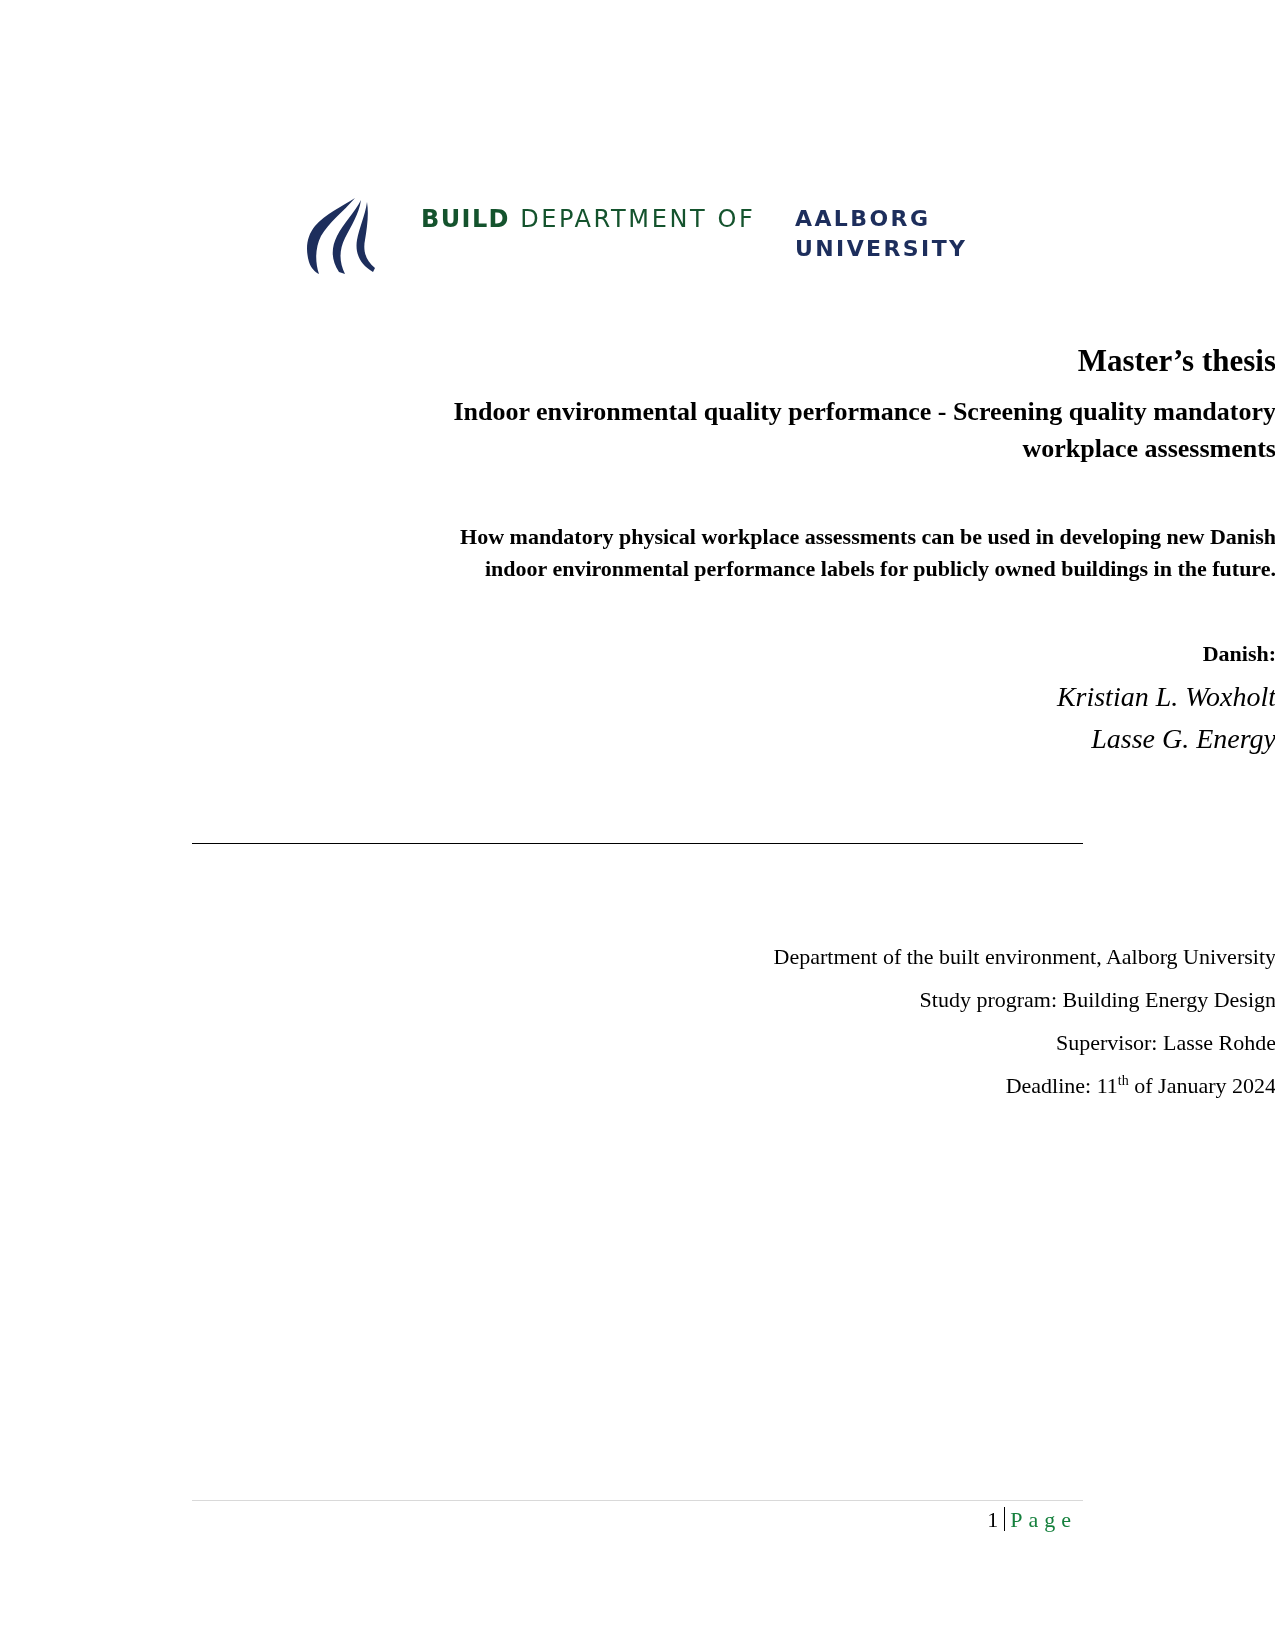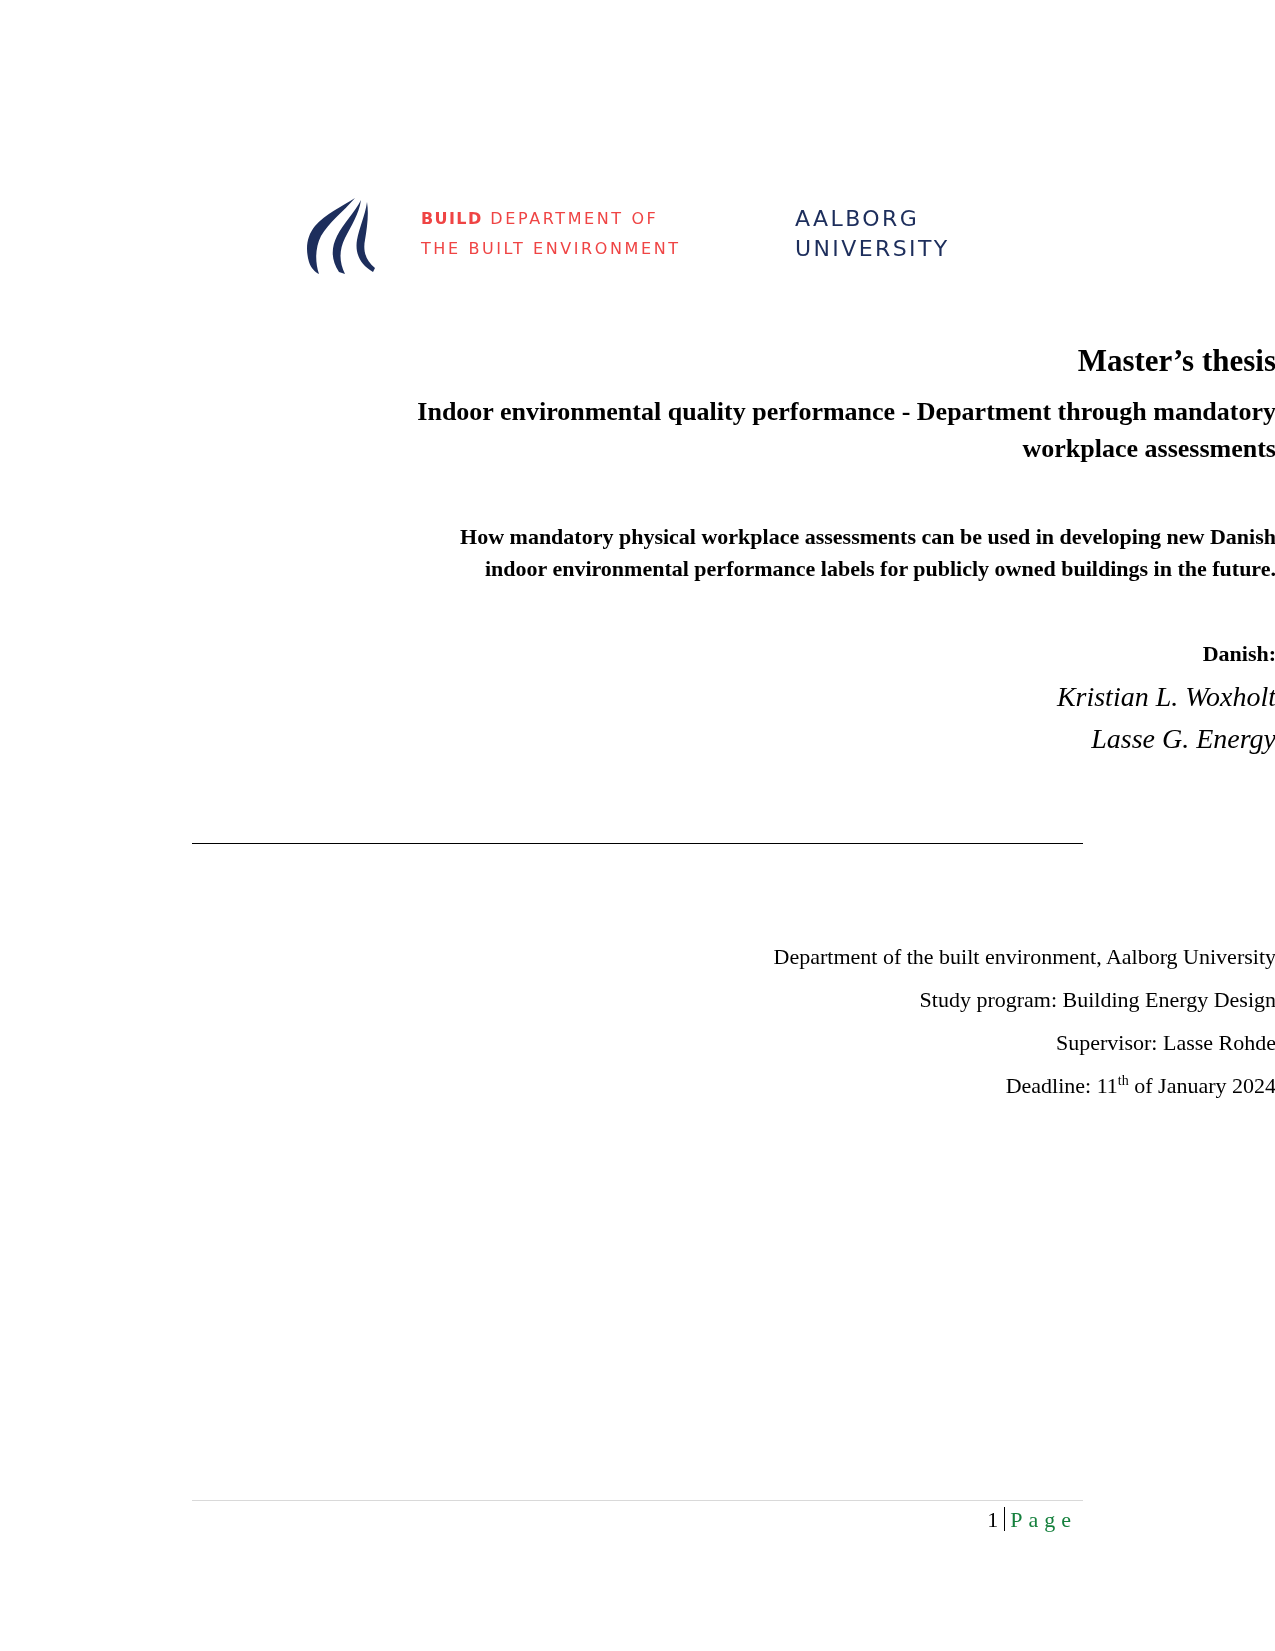--- a/index.html
+++ b/index.html
@@ -36,36 +36,36 @@
     left: 0;
     top: 0;
     width: 72px;
     height: 78px;
   }
   #logo .dept {
     position: absolute;
     left: 118px;
     top: 8px;
     font-family: "DejaVu Sans", "Liberation Sans", sans-serif;
-    font-size: 16px;
+    font-size: 24px;
     line-height: 30px;
     letter-spacing: 2.6px;
-    color: #ef4444;
+    color: #14532d;
     white-space: nowrap;
   }
   #logo .dept b { font-weight: 700; letter-spacing: 1.4px; }
   #logo .dept .thin { font-weight: 400; }
   #logo .uni {
     position: absolute;
     left: 492px;
     top: 8px;
     font-family: "DejaVu Sans", "Liberation Sans", sans-serif;
     font-size: 22px;
     line-height: 30px;
-    font-weight: 400;
+    font-weight: 700;
     letter-spacing: 2.4px;
     color: #1d2e5c;
     white-space: nowrap;
   }
 
   .title {
     top: 342px;
     font-size: 31px;
     font-weight: 700;
     line-height: 38px;
@@ -143,31 +143,30 @@
 <body>
 
 <div id="logo">
   <svg class="mark" viewBox="0 0 72 78" xmlns="http://www.w3.org/2000/svg">
     <path fill="#1d2e5c" d="M52 2 C40 10 22 18 12 30 C4 40 2 52 6 66 C8 72 12 76 16 78 C12 66 12 52 18 40 C26 26 40 16 52 2 Z"></path>
     <path fill="#1d2e5c" d="M58 4 C52 16 40 28 34 40 C28 52 28 64 36 76 L42 78 C36 66 36 54 42 42 C48 30 56 18 58 4 Z"></path>
     <path fill="#1d2e5c" d="M64 6 C62 20 56 32 54 44 C52 56 56 68 70 76 L72 72 C62 64 60 54 62 44 C64 32 66 18 64 6 Z"></path>
   </svg>
   <div class="dept">
     <div><b>BUILD</b> <span class="thin">DEPARTMENT OF</span></div>
-    <div class="thin">THE BUILT ENVIRONMENT</div>
   </div>
   <div class="uni">
     <div>AALBORG</div>
     <div>UNIVERSITY</div>
   </div>
 </div>
 
 <div class="center-line title">Master’s thesis</div>
 
-<div class="center-line subtitle" style="top:396px;">Indoor environmental quality performance - Department through mandatory</div>
+<div class="center-line subtitle" style="top:396px;">Indoor environmental quality performance - Screening quality mandatory</div>
 <div class="center-line subtitle" style="top:433px;">workplace assessments</div>
 
 <div class="center-line rq" style="top:523px;">How mandatory physical workplace assessments can be used in developing new Danish</div>
 <div class="center-line rq" style="top:555px;">indoor environmental performance labels for publicly owned buildings in the future.</div>
 
 <div class="center-line authors-label" style="top:640px;">Danish:</div>
 <div class="center-line author" style="top:683px;">Kristian L. Woxholt</div>
 <div class="center-line author" style="top:725px;">Lasse G. Energy</div>
 
 <div id="rule"></div>

